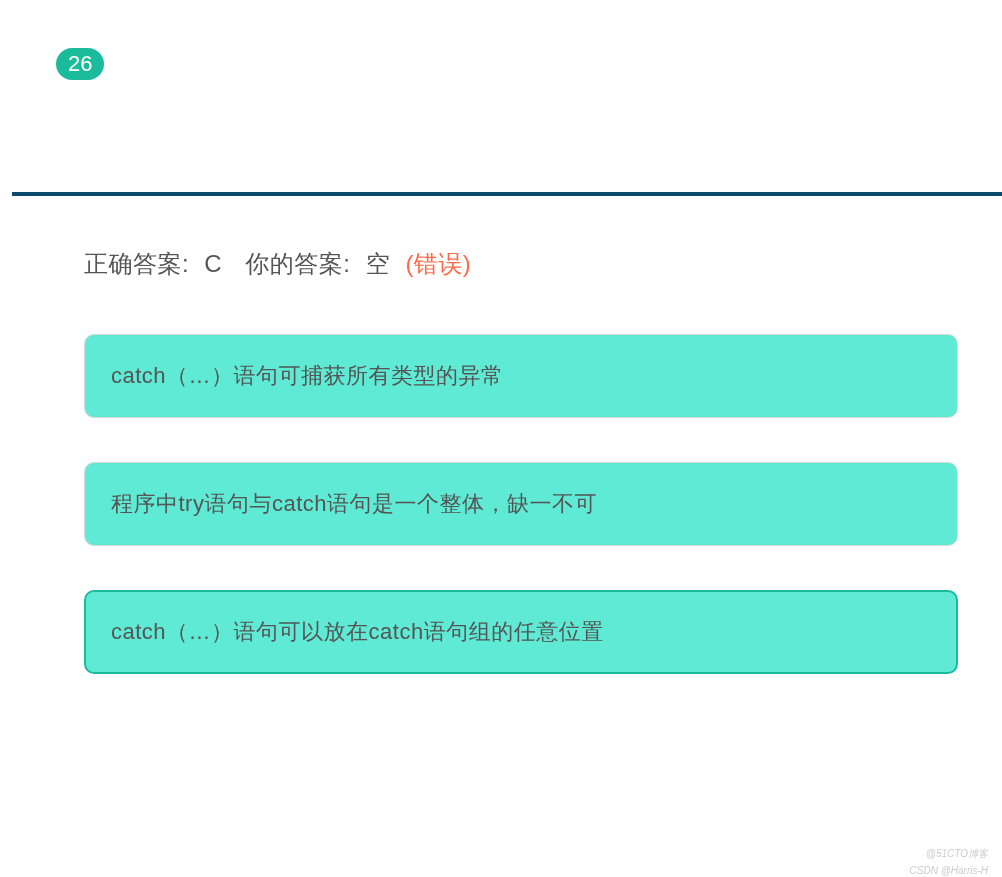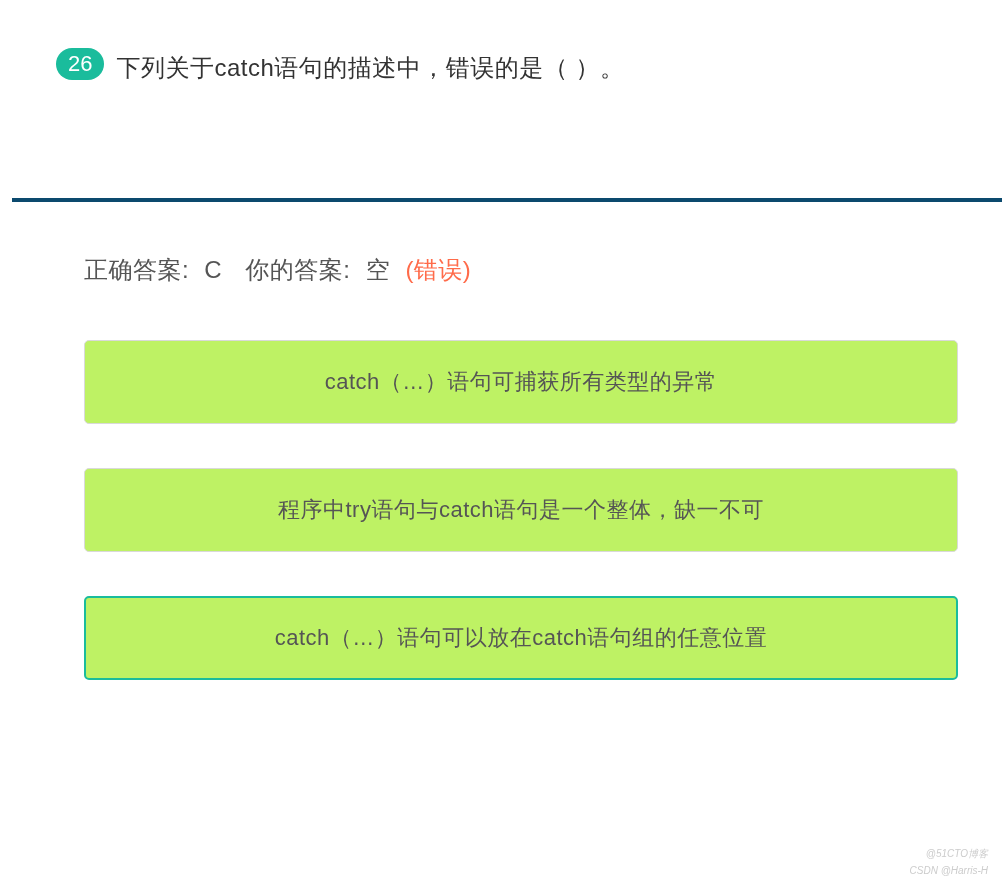--- a/index.html
+++ b/index.html
@@ -56,27 +56,26 @@
     .answer-wrong {
       color: #ff6b4a;
     }
     .options-container {
       display: flex;
       flex-direction: column;
       gap: 36px;
     }
     .option {
       border: 1px solid #d9d9d9;
-      border-radius: 5px;
+      border-radius: 10px;
       padding: 26px 22px;
       font-size: 22px;
       color: #555555;
-      background: #bef264;
+      background: #5eead4;
       letter-spacing: 0.5px;
-      text-align: center;
     }
     .option.correct {
       border: 2px solid #1abc9c;
       padding: 25px 21px;
     }
     .watermark {
       position: absolute;
       bottom: 0;
       right: 14px;
       font-size: 10px;
@@ -84,21 +83,20 @@
       font-style: italic;
       line-height: 1.3;
       text-align: right;
     }
   </style>
 </head>
 <body>
 
 <div class="question-header">
   <span class="question-number">26</span>
-  <span class="question-text">下列关于catch语句的描述中，错误的是（ ）。</span>
 </div>
 
 <div class="answer-section">
   <div class="answer-info">
     <span>正确答案: </span><span>C</span><span>   </span><span>你的答案: </span><span>空 </span><span class="answer-wrong">(错误)</span>
   </div>
 
   <div class="options-container">
     <div class="option">
       <span>catch（…）语句可捕获所有类型的异常</span>

